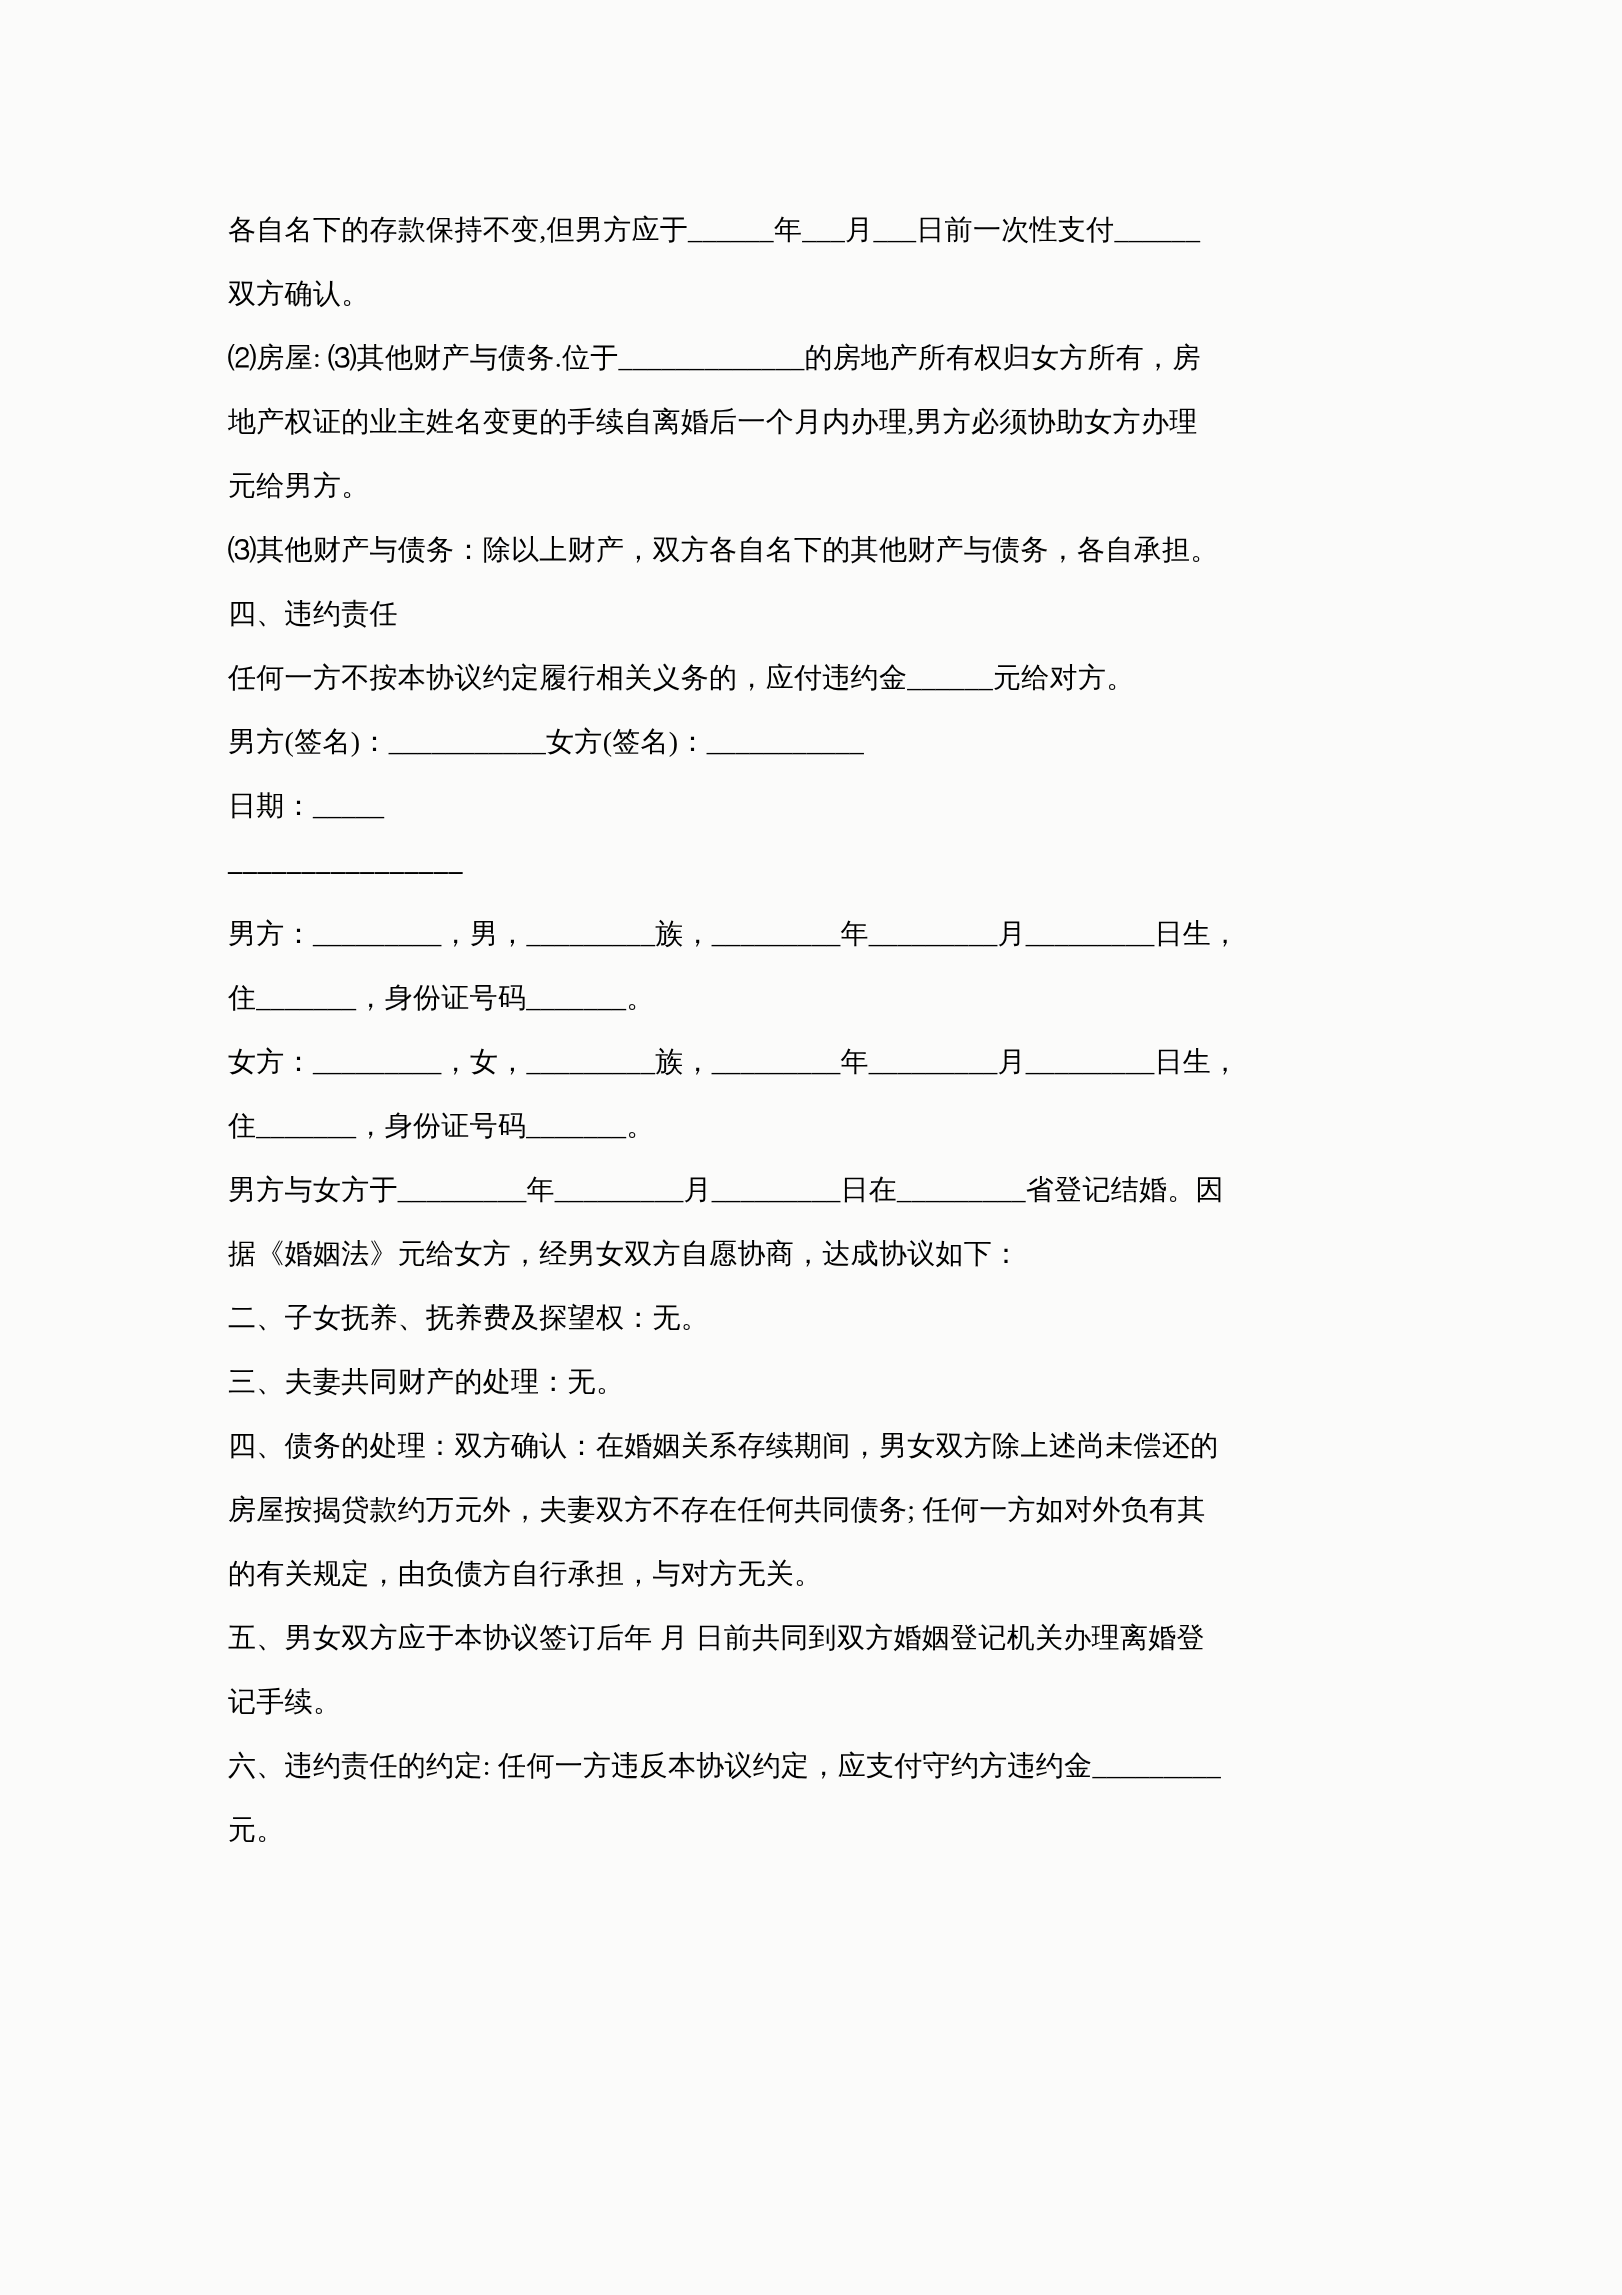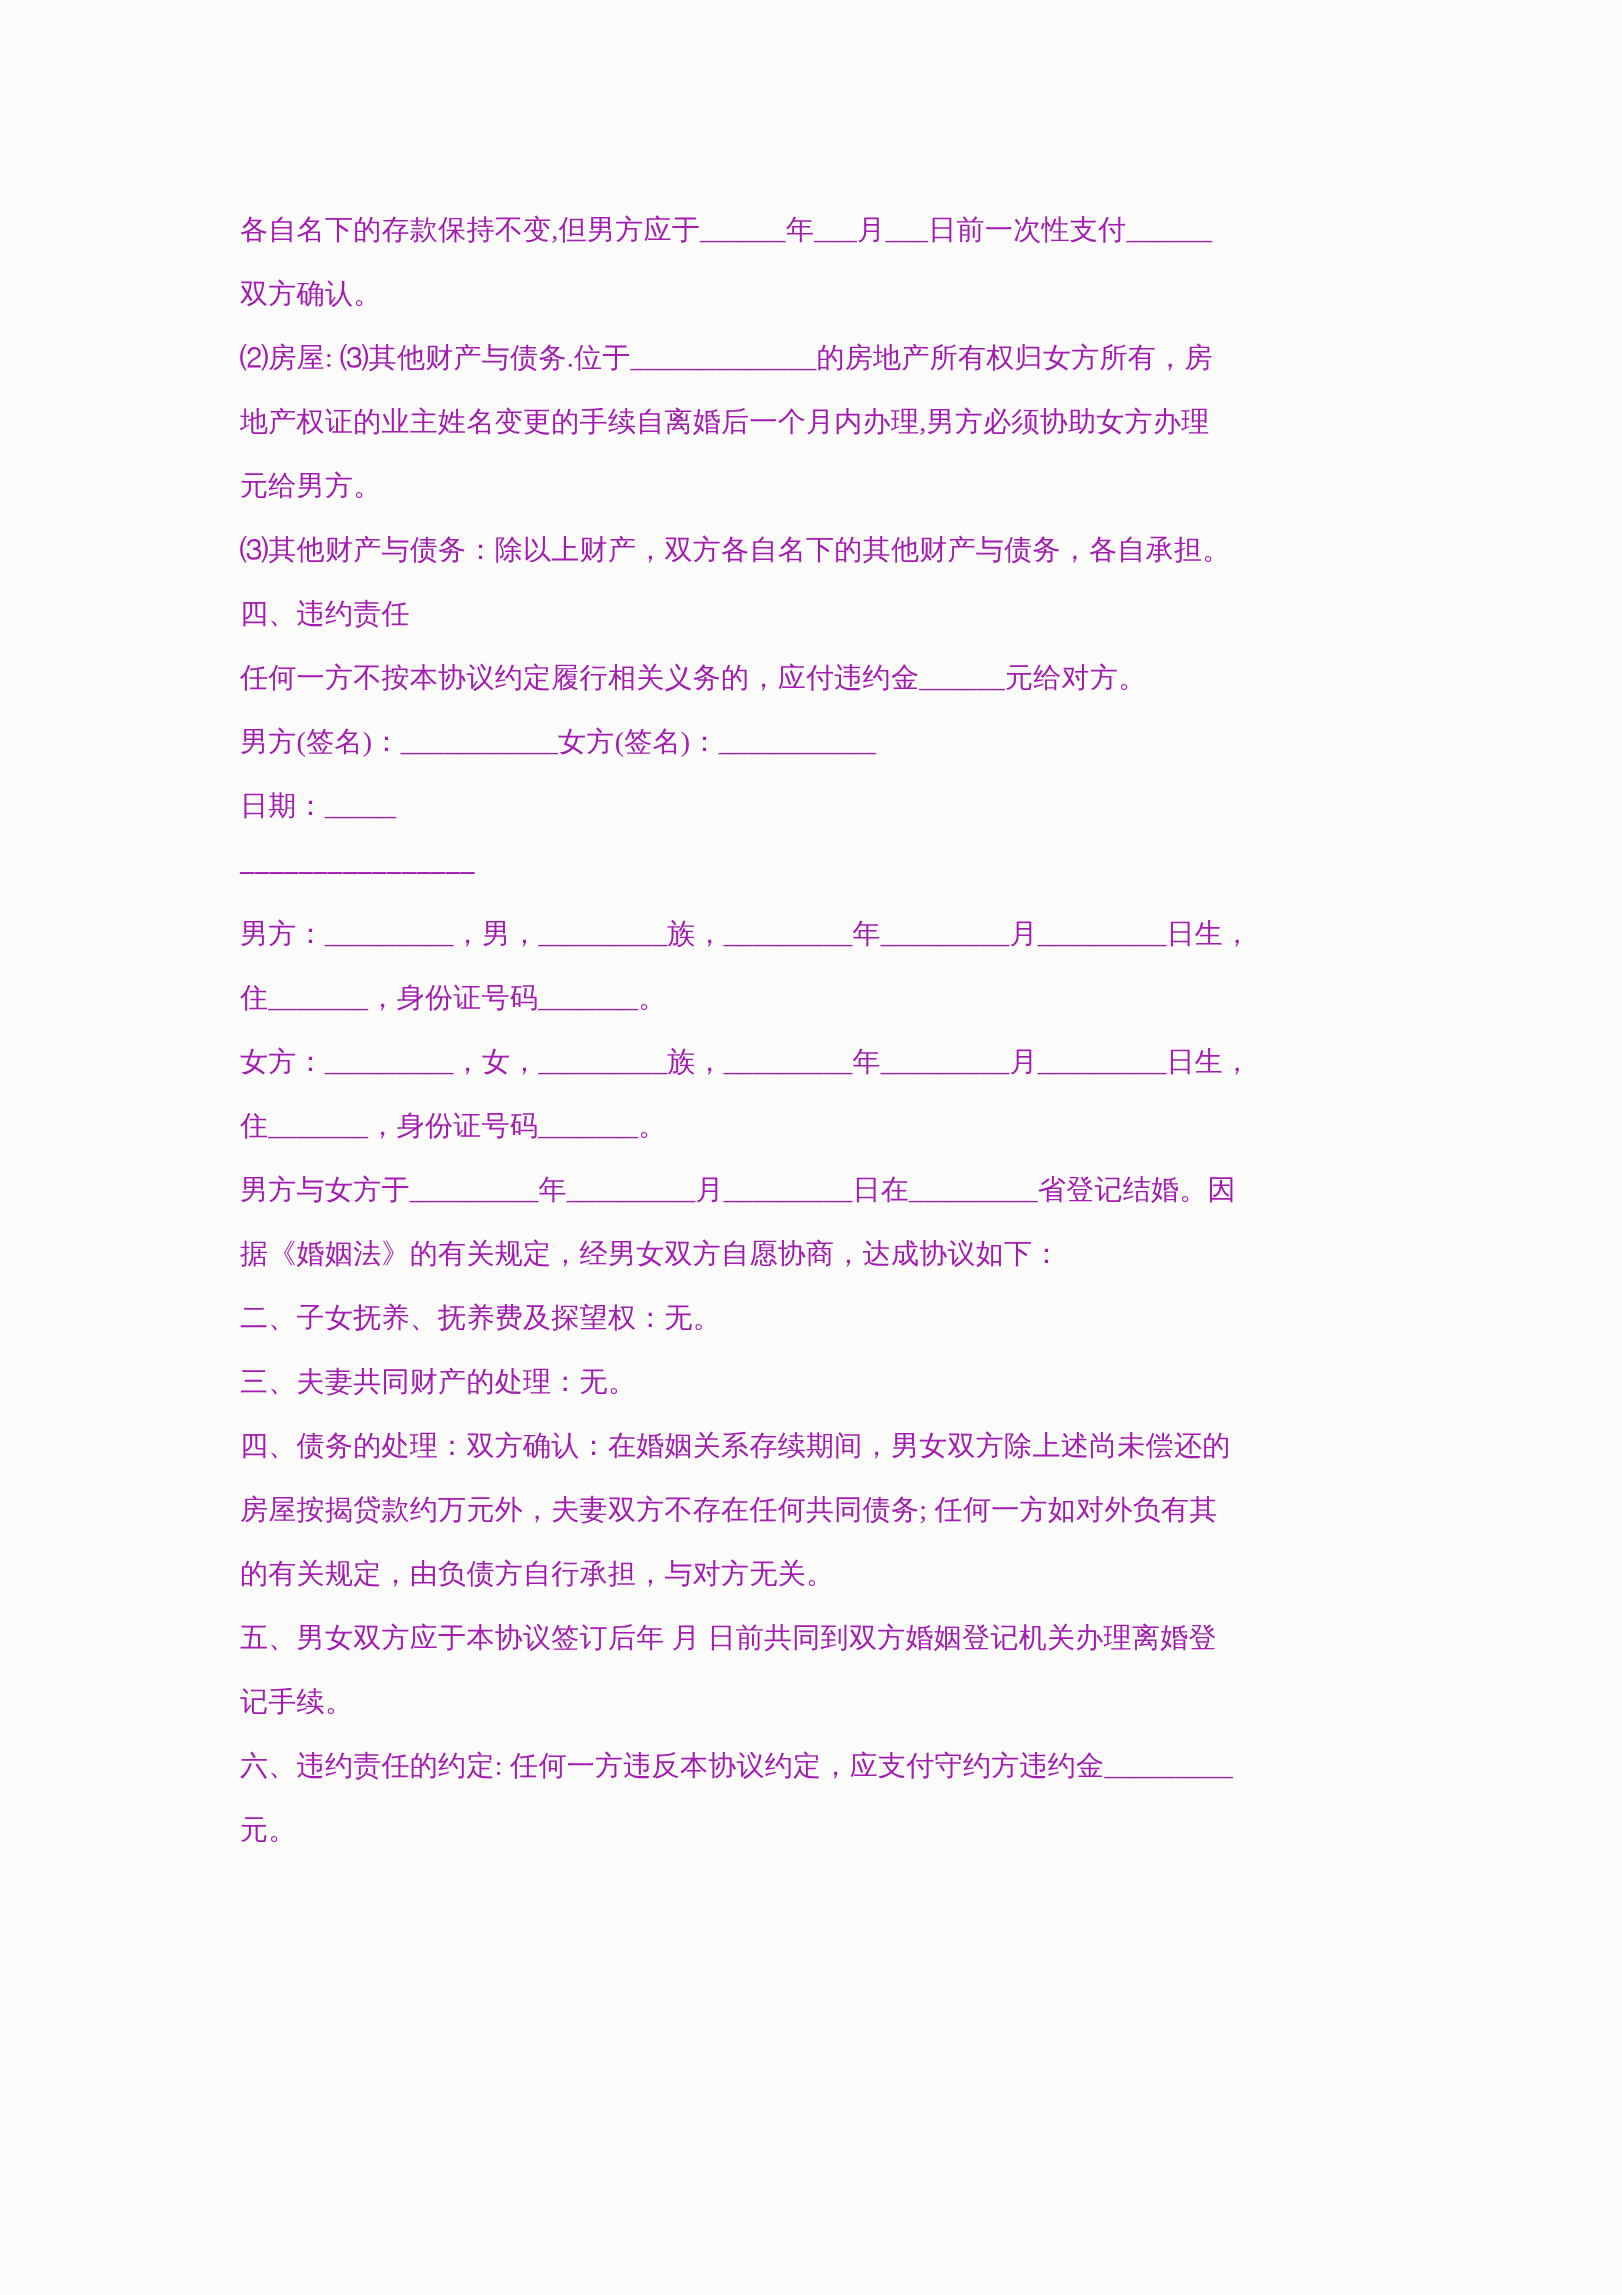--- a/index.html
+++ b/index.html
@@ -17,26 +17,26 @@
   .doc-page {
     position: absolute;
     left: 0;
     top: 0;
     width: 1623px;
     height: 2295px;
     background: #fbfbfa;
   }
   .doc-body {
     position: absolute;
-    left: 240px;
+    left: 228px;
     top: 198px;
     width: 1157px;
     font-size: 28px;
     line-height: 64px;
-    color: #a21caf;
+    color: #000000;
     letter-spacing: 0.3px;
   }
   .text-line {
     white-space: pre;
     height: 64px;
   }
   .text-line.separator {
     font-weight: bold;
     letter-spacing: 0.7px;
   }
@@ -55,21 +55,21 @@
     <div class="text-line">四、违约责任</div>
     <div class="text-line">任何一方不按本协议约定履行相关义务的，应付违约金______元给对方。</div>
     <div class="text-line">男方(签名)：___________女方(签名)：___________</div>
     <div class="text-line">日期：_____</div>
     <div class="text-line separator">––––––––––––––––</div>
     <div class="text-line">男方：_________，男，_________族，_________年_________月_________日生，</div>
     <div class="text-line">住_______，身份证号码_______。</div>
     <div class="text-line">女方：_________，女，_________族，_________年_________月_________日生，</div>
     <div class="text-line">住_______，身份证号码_______。</div>
     <div class="text-line">男方与女方于_________年_________月_________日在_________省登记结婚。因</div>
-    <div class="text-line">据《婚姻法》的有关规定，经男女双方自愿协商，达成协议如下：</div>
+    <div class="text-line">据《婚姻法》元给女方，经男女双方自愿协商，达成协议如下：</div>
     <div class="text-line">二、子女抚养、抚养费及探望权：无。</div>
     <div class="text-line">三、夫妻共同财产的处理：无。</div>
     <div class="text-line">四、债务的处理：双方确认：在婚姻关系存续期间，男女双方除上述尚未偿还的</div>
     <div class="text-line">房屋按揭贷款约万元外，夫妻双方不存在任何共同债务; 任何一方如对外负有其</div>
     <div class="text-line">的有关规定，由负债方自行承担，与对方无关。</div>
     <div class="text-line">五、男女双方应于本协议签订后年 月 日前共同到双方婚姻登记机关办理离婚登</div>
     <div class="text-line">记手续。</div>
     <div class="text-line">六、违约责任的约定: 任何一方违反本协议约定，应支付守约方违约金_________</div>
     <div class="text-line">元。</div>
   </div>

